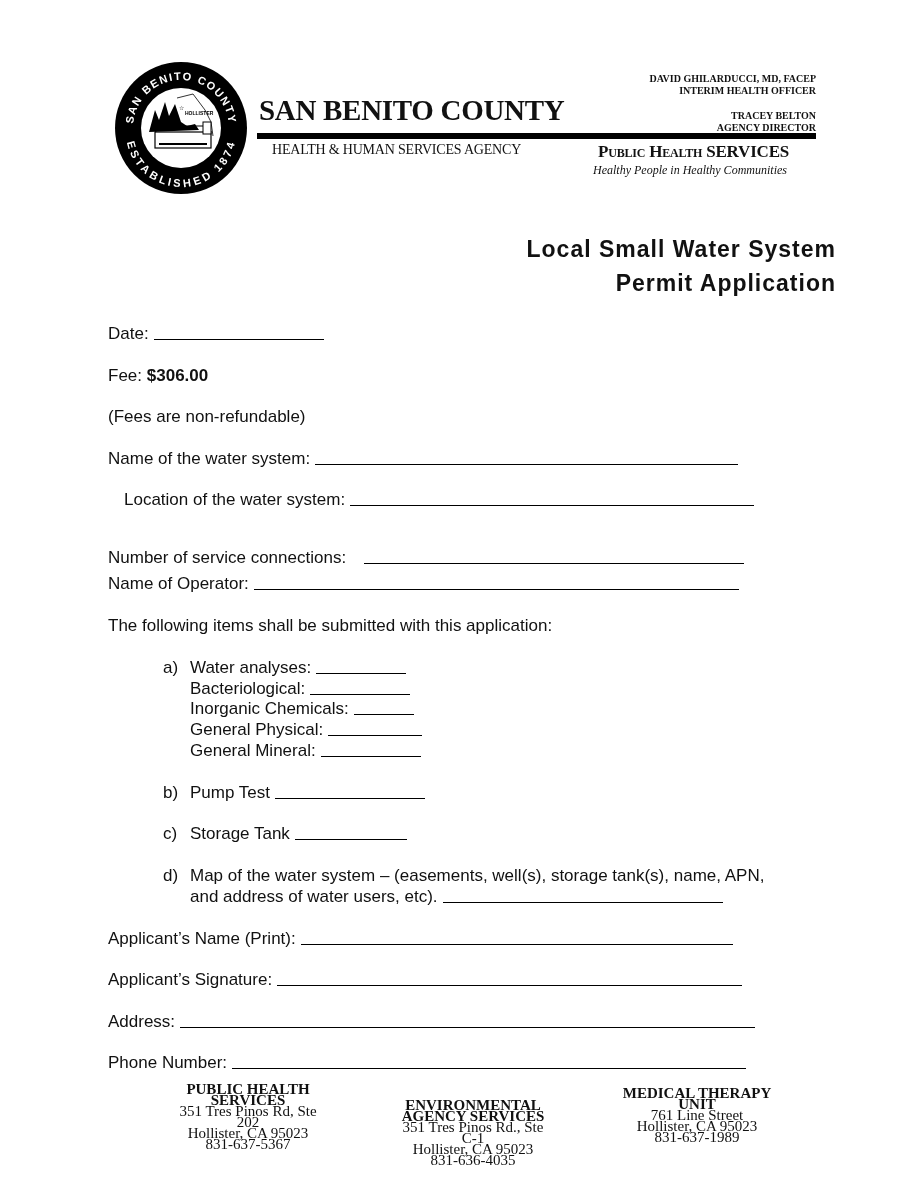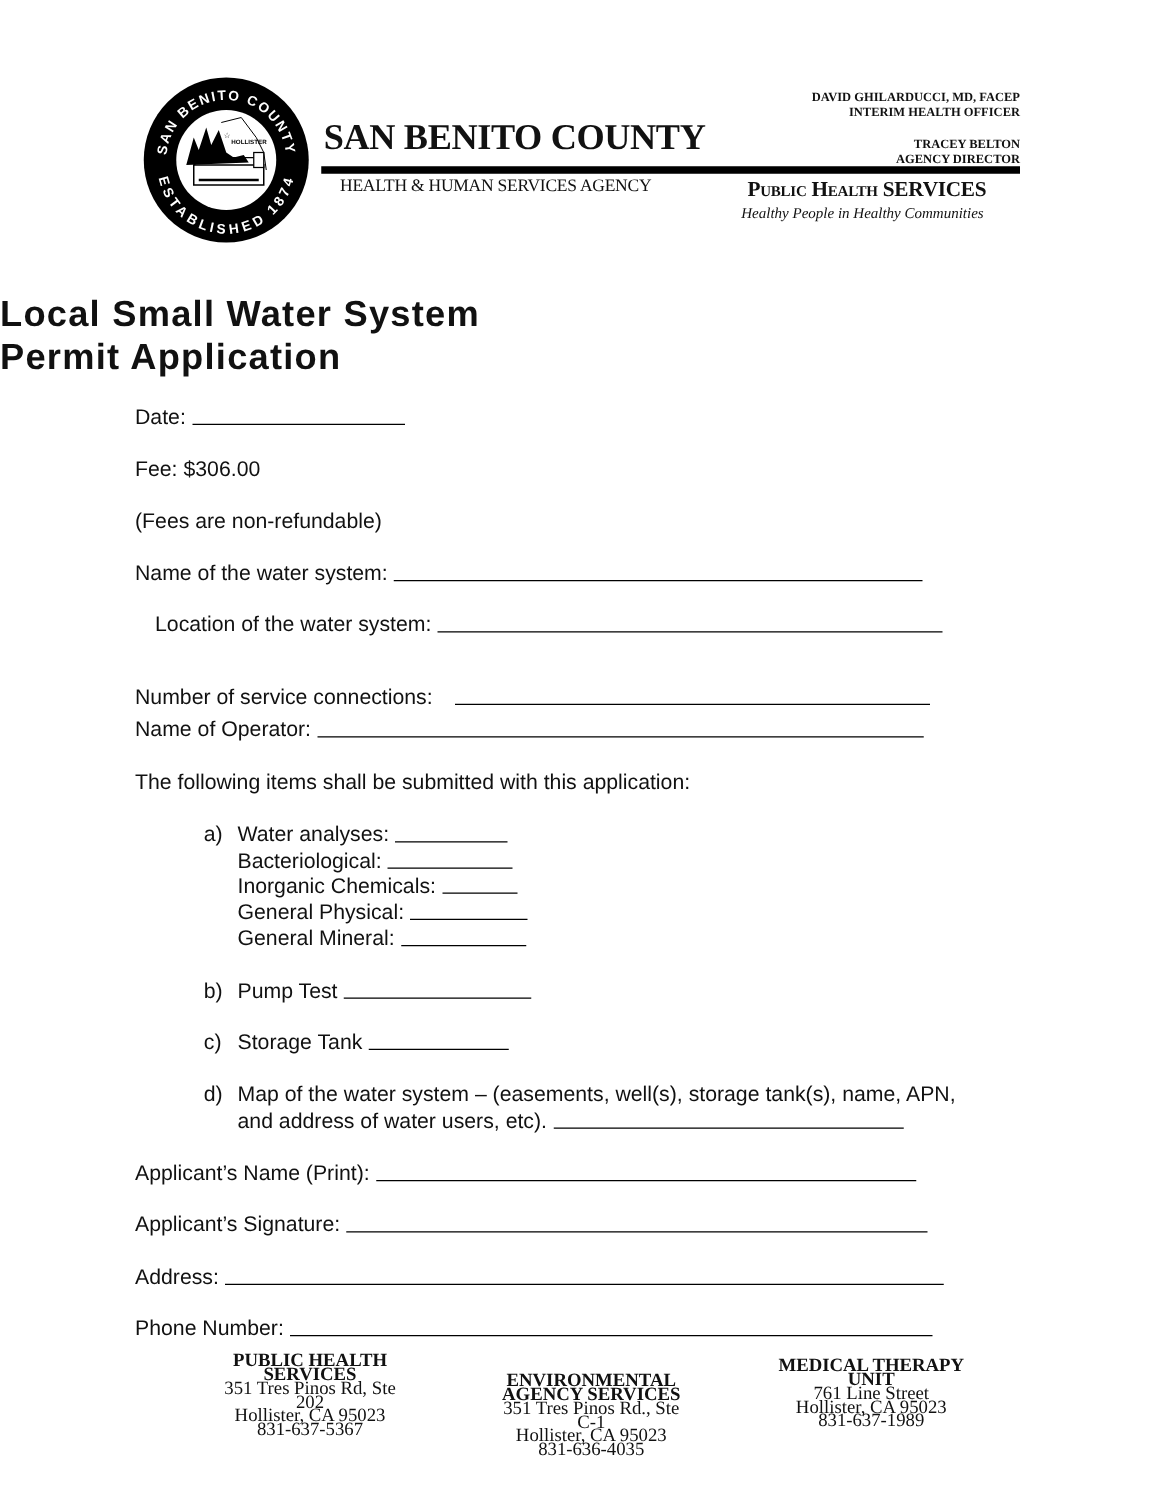--- a/index.html
+++ b/index.html
@@ -13,28 +13,28 @@
   .county-name { left:259px; top:94px; font-size:29px; font-weight:bold; letter-spacing:-0.3px; }
   .rule { left:257px; top:133px; width:559px; height:6px; background:#000; }
   .agency { left:243px; top:142px; font-size:14px; letter-spacing:-0.2px;margin-left:29px; }
   .officer { right:108px; text-align:right; font-size:10px; font-weight:bold; line-height:12px; }
   .officer.o1 { top:73px; }
   .officer.o2 { top:110px; }
   .phs { left:598px; top:142px; font-size:17px; font-weight:bold; font-variant:small-caps; letter-spacing:-0.2px; }
   .tagline { left:593px; top:163px; font-size:12px; font-style:italic; }
 
   
-  .title { left:0; width:836px; text-align:left; font-size:29px; font-weight:bold; letter-spacing:1px; }
+  .title { left:0; width:836px; text-align:right; font-size:23px; font-weight:bold; letter-spacing:1px; }
   .t1 { top:236px; }
   .t2 { top:270px; }
 
   
   .row { left:108px; font-size:17px; white-space:nowrap; display:flex; align-items:flex-end; }
   .line { display:inline-block; border-bottom:1.5px solid #000; height:1px; margin-left:5px; margin-bottom:4px; }
-  .bold { font-weight:normal; }
+  .bold { font-weight:bold; }
   .subline { left:190px; font-size:17px; white-space:nowrap; display:flex; align-items:flex-end; }
 
   
   .foot { font-size:15px; text-align:center; line-height:11px; }
   .foot .h { font-weight:bold; }
 </style>
 </head>
 <body>
 
 <div class="abs seal">

